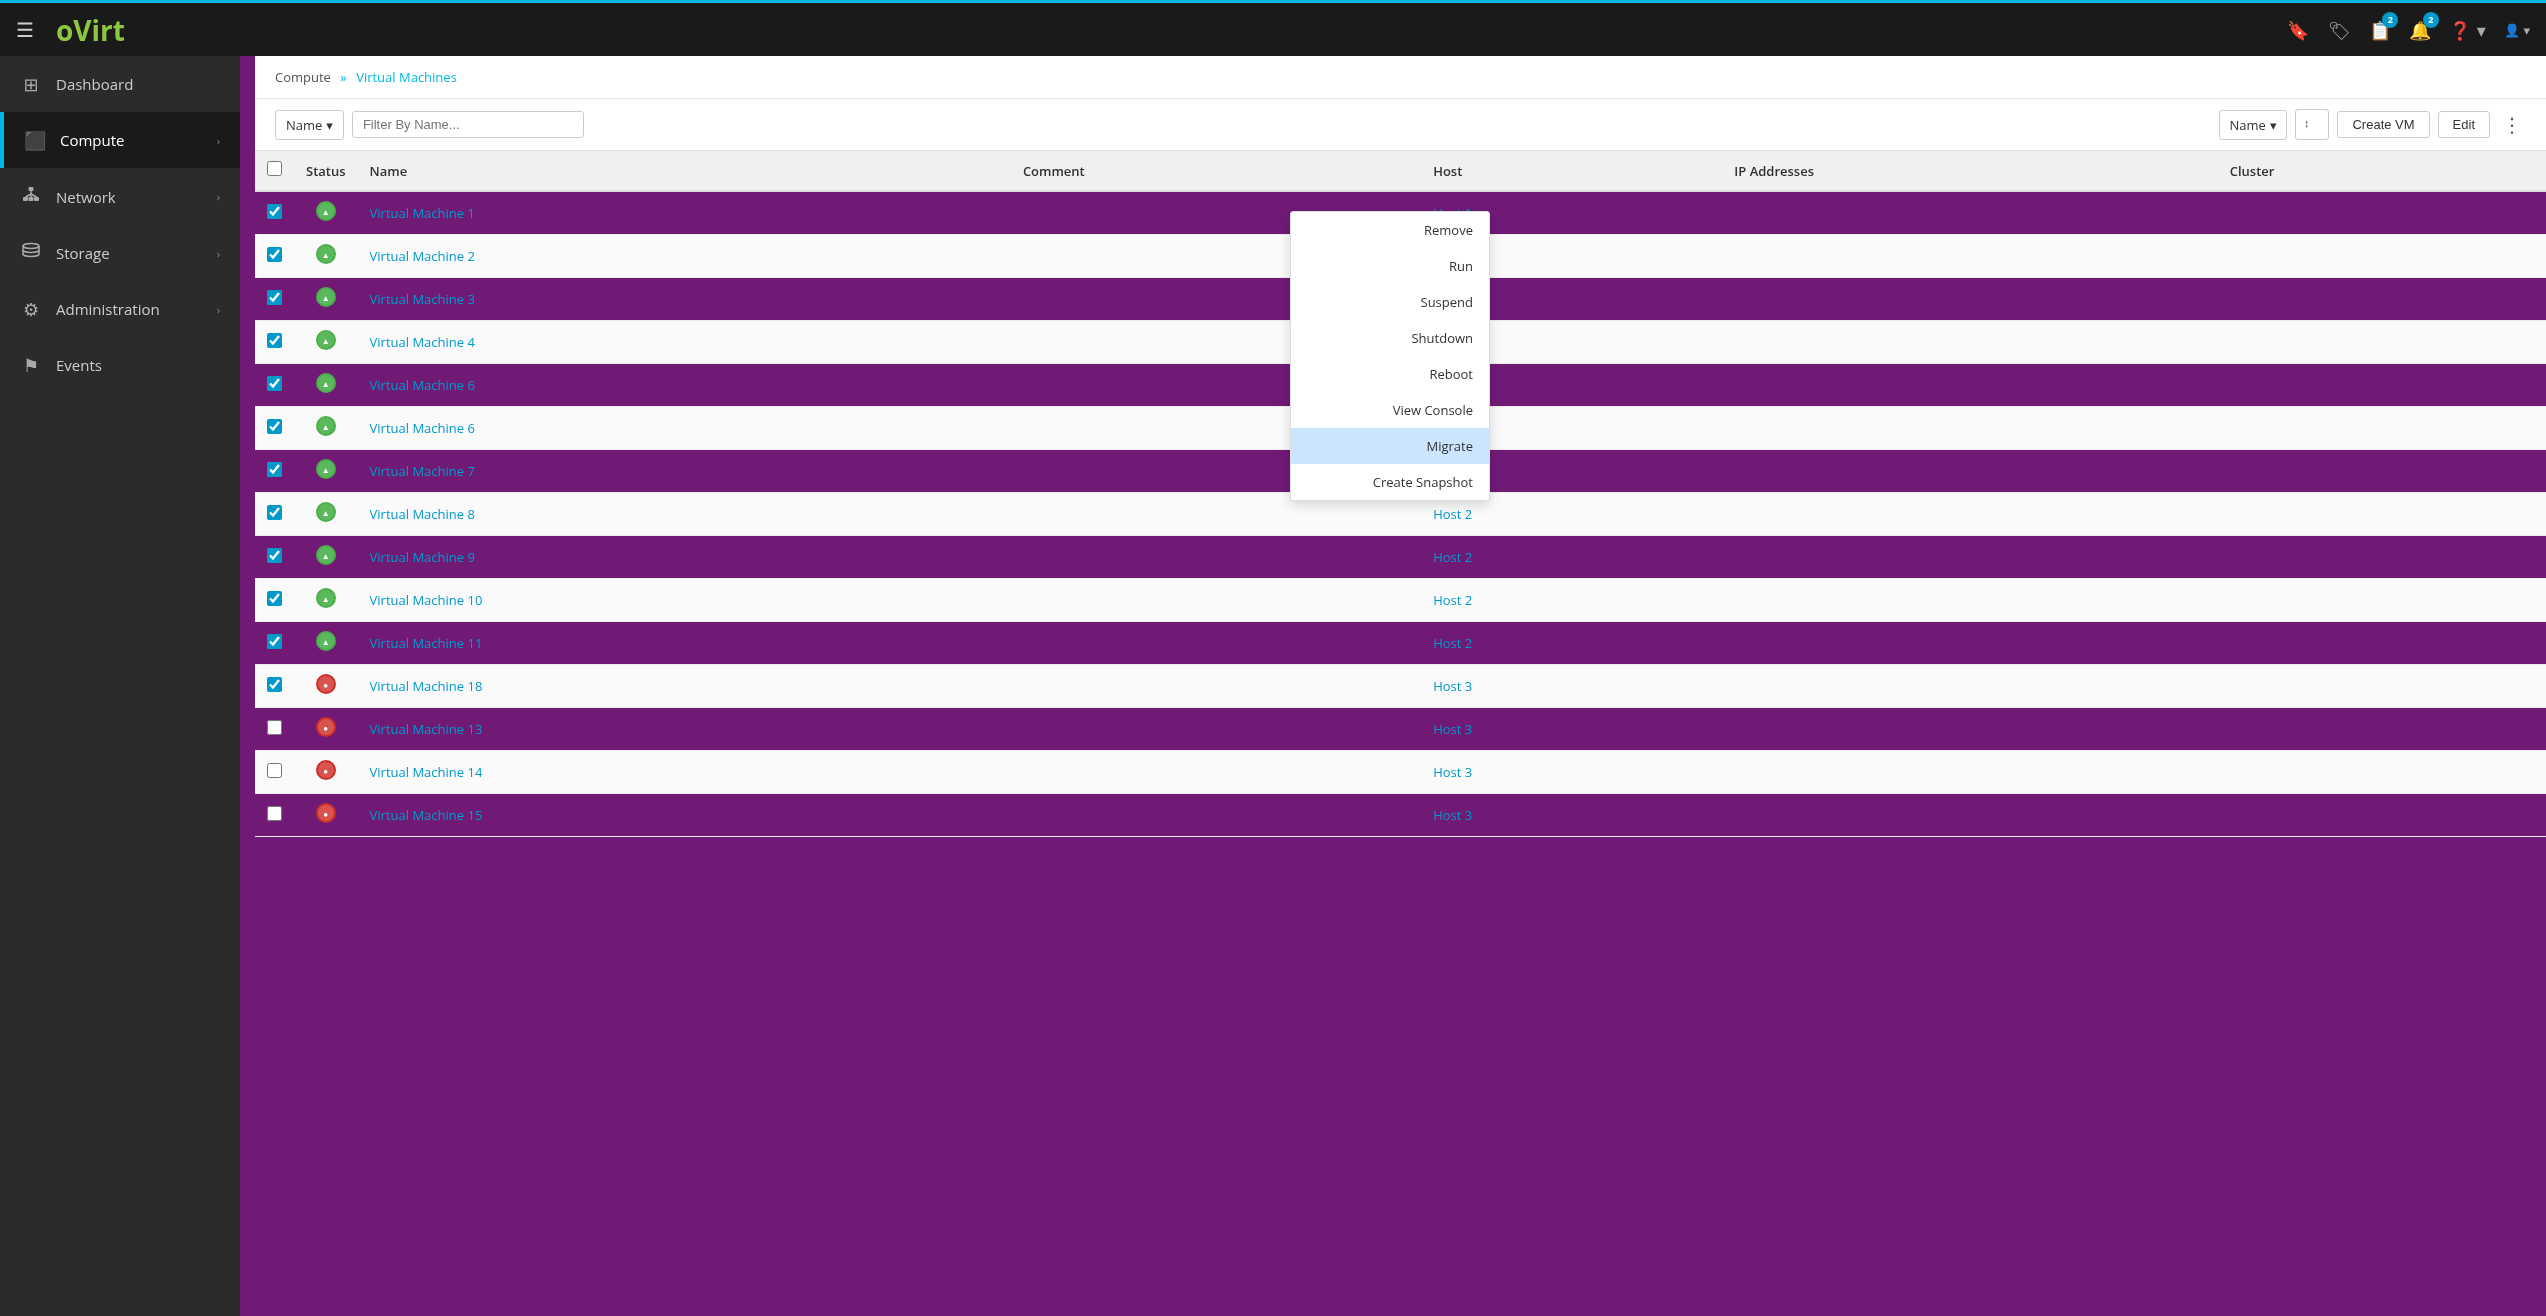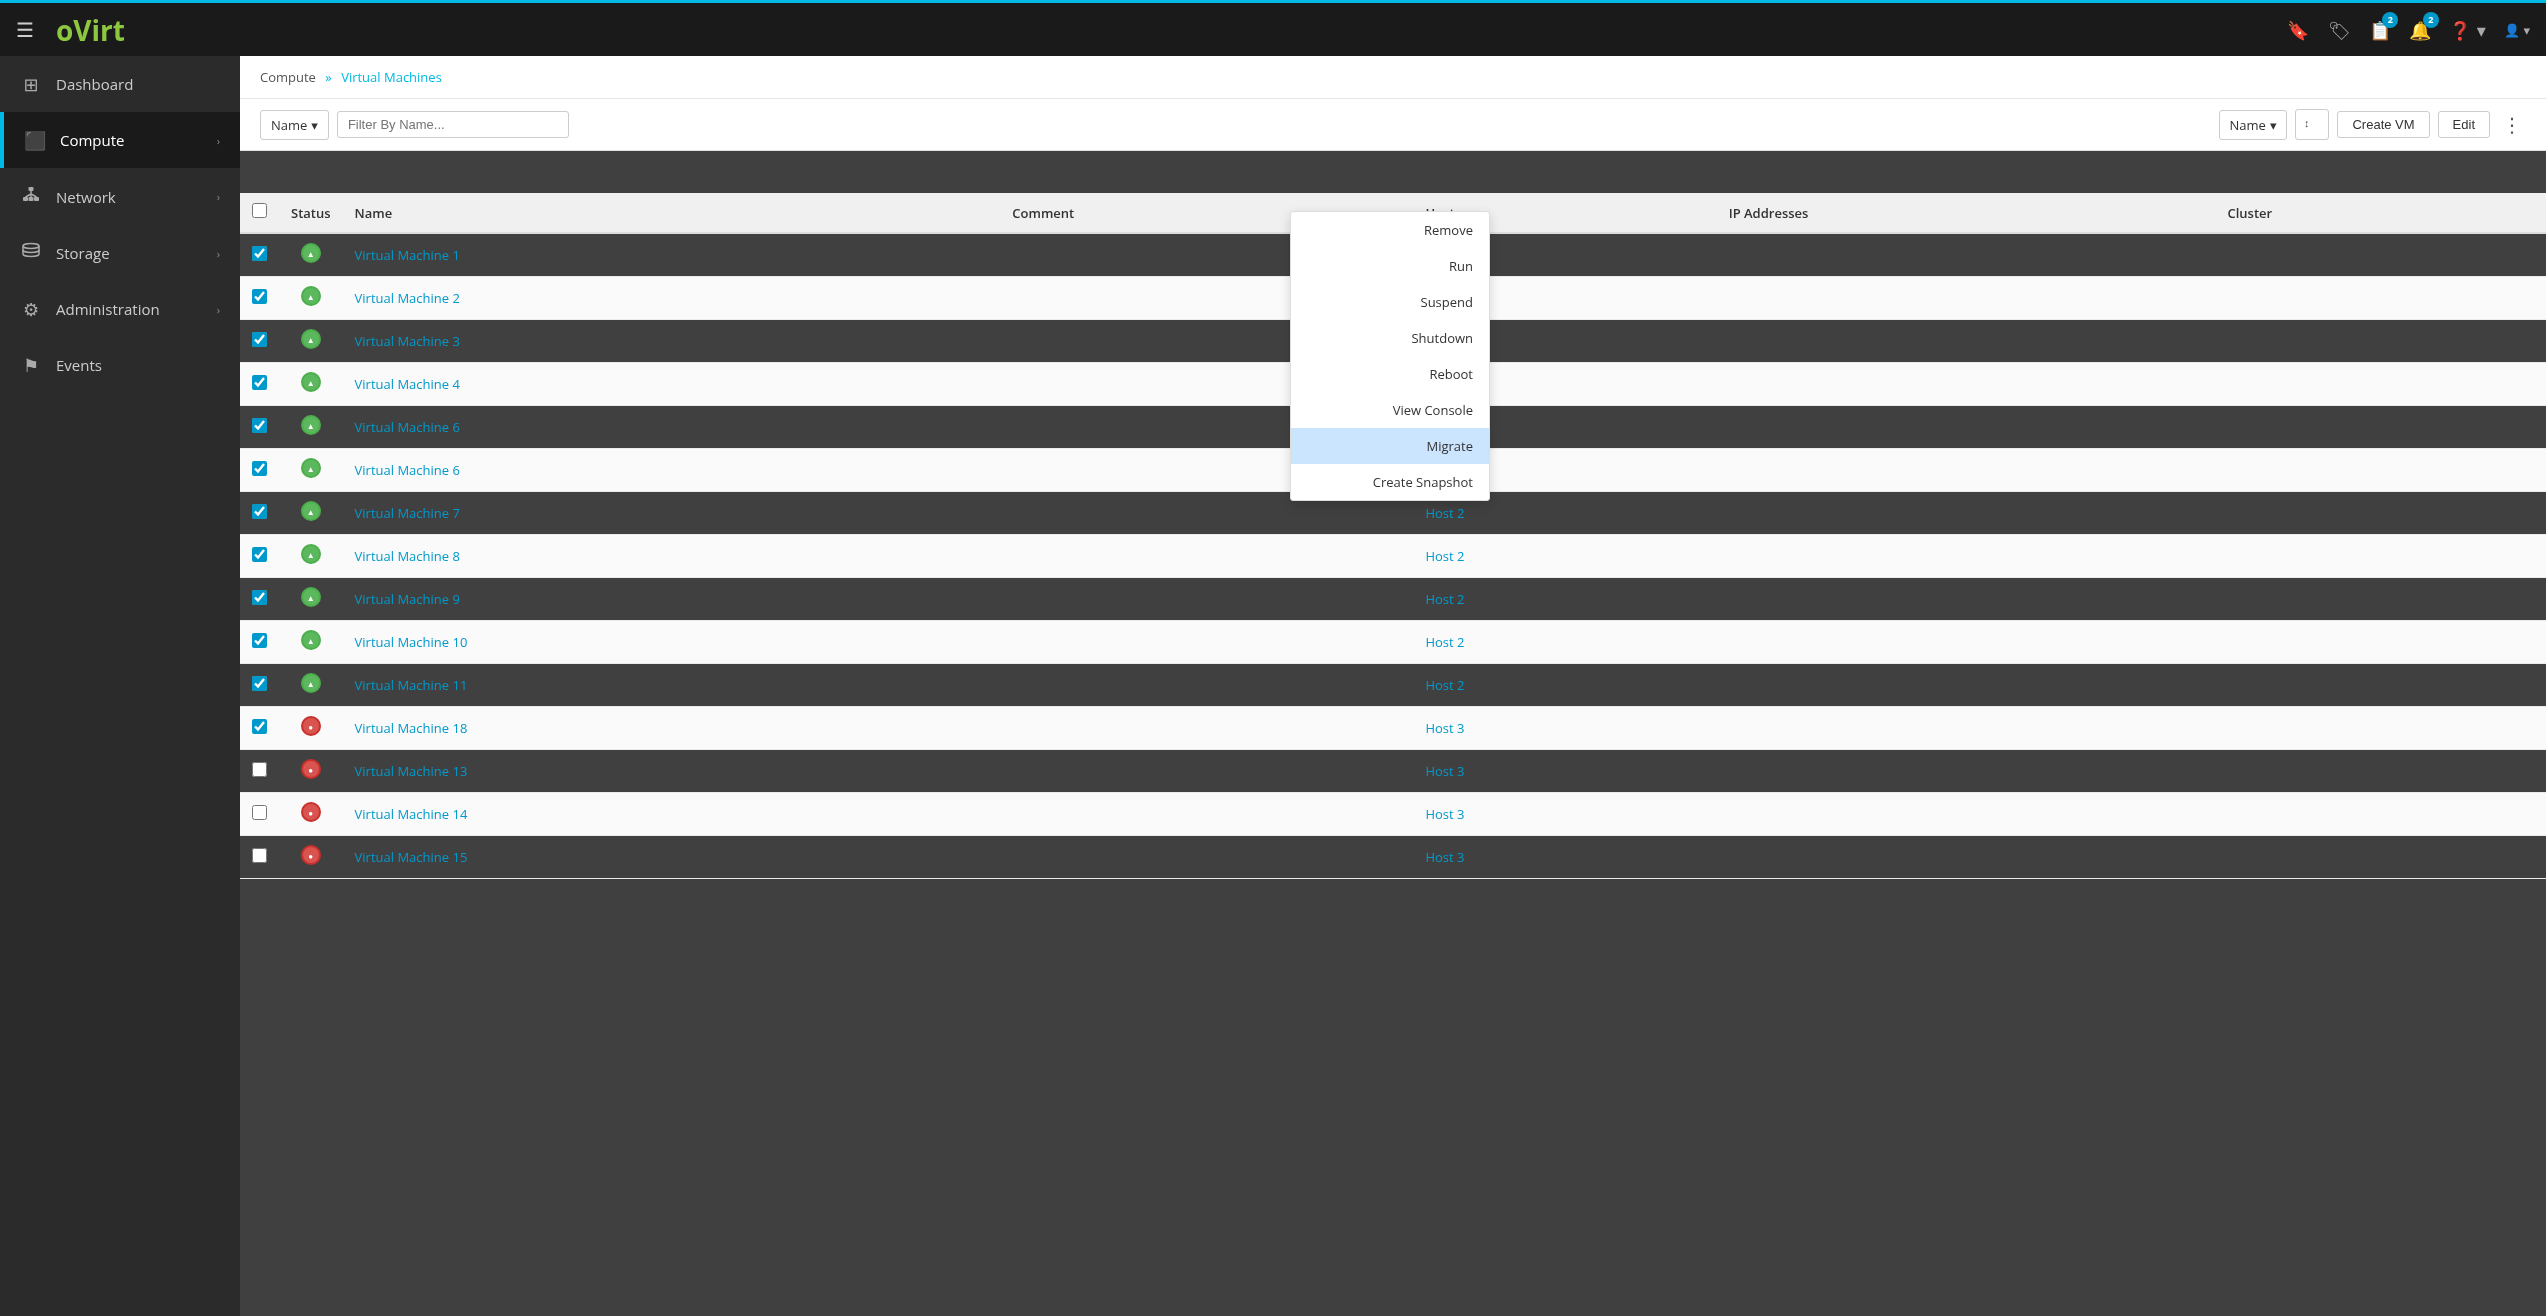--- a/index.html
+++ b/index.html
@@ -55,21 +55,21 @@
       color: #fff;
       border-left: 4px solid #00b9e4;
     }
     .sidebar-item.active .sidebar-label { color: #fff; }
     .sidebar-icon { font-size: 18px; color: #aaa; width: 22px; text-align: center; }
     .sidebar-item.active .sidebar-icon { color: #00b9e4; }
     .sidebar-chevron { margin-left: auto; font-size: 11px; color: #888; }
     .sidebar-label { font-size: 15px; }
 
     
-    .content { flex: 1; display: flex; flex-direction: column; overflow: hidden; background: #404040; }
+    .content { flex: 1; display: flex; flex-direction: column; overflow: hidden; background: #701a75; padding-left: 15px; }
 
     
     .breadcrumb {
       padding: 12px 20px;
       font-size: 13px;
       color: #555;
       border-bottom: 1px solid #e5e5e5;
       background: #fff;
     }
     .breadcrumb-link { color: #555; }
@@ -104,21 +104,21 @@
       border: 1px solid #ccc; border-radius: 3px;
       padding: 5px 8px; background: #fff; cursor: pointer; font-size: 14px;
     }
     .btn-primary {
       background: #fff; border: 1px solid #ccc; border-radius: 3px;
       padding: 5px 14px; cursor: pointer; font-size: 13px; color: #333;
     }
     .more-btn { background: none; border: none; cursor: pointer; font-size: 20px; color: #555; padding: 0 4px; }
 
     
-    .table-container { flex: 1; overflow-y: auto; margin-top: 42px; }
+    .table-container { flex: 1; overflow-y: auto; }
     table { width: 100%; border-collapse: collapse; }
     thead th {
       background: #f0f0f0; border-bottom: 2px solid #ddd;
       padding: 10px 12px; text-align: left; font-weight: 600;
       font-size: 13px; color: #333; white-space: nowrap;
     }
     tbody tr { border-bottom: 1px solid #ebebeb; }
     tbody tr:nth-child(even) { background: #fafafa; }
     tbody td { padding: 9px 12px; font-size: 13px; color: #333; }
     .vm-link { color: #0099cc; text-decoration: none; }

